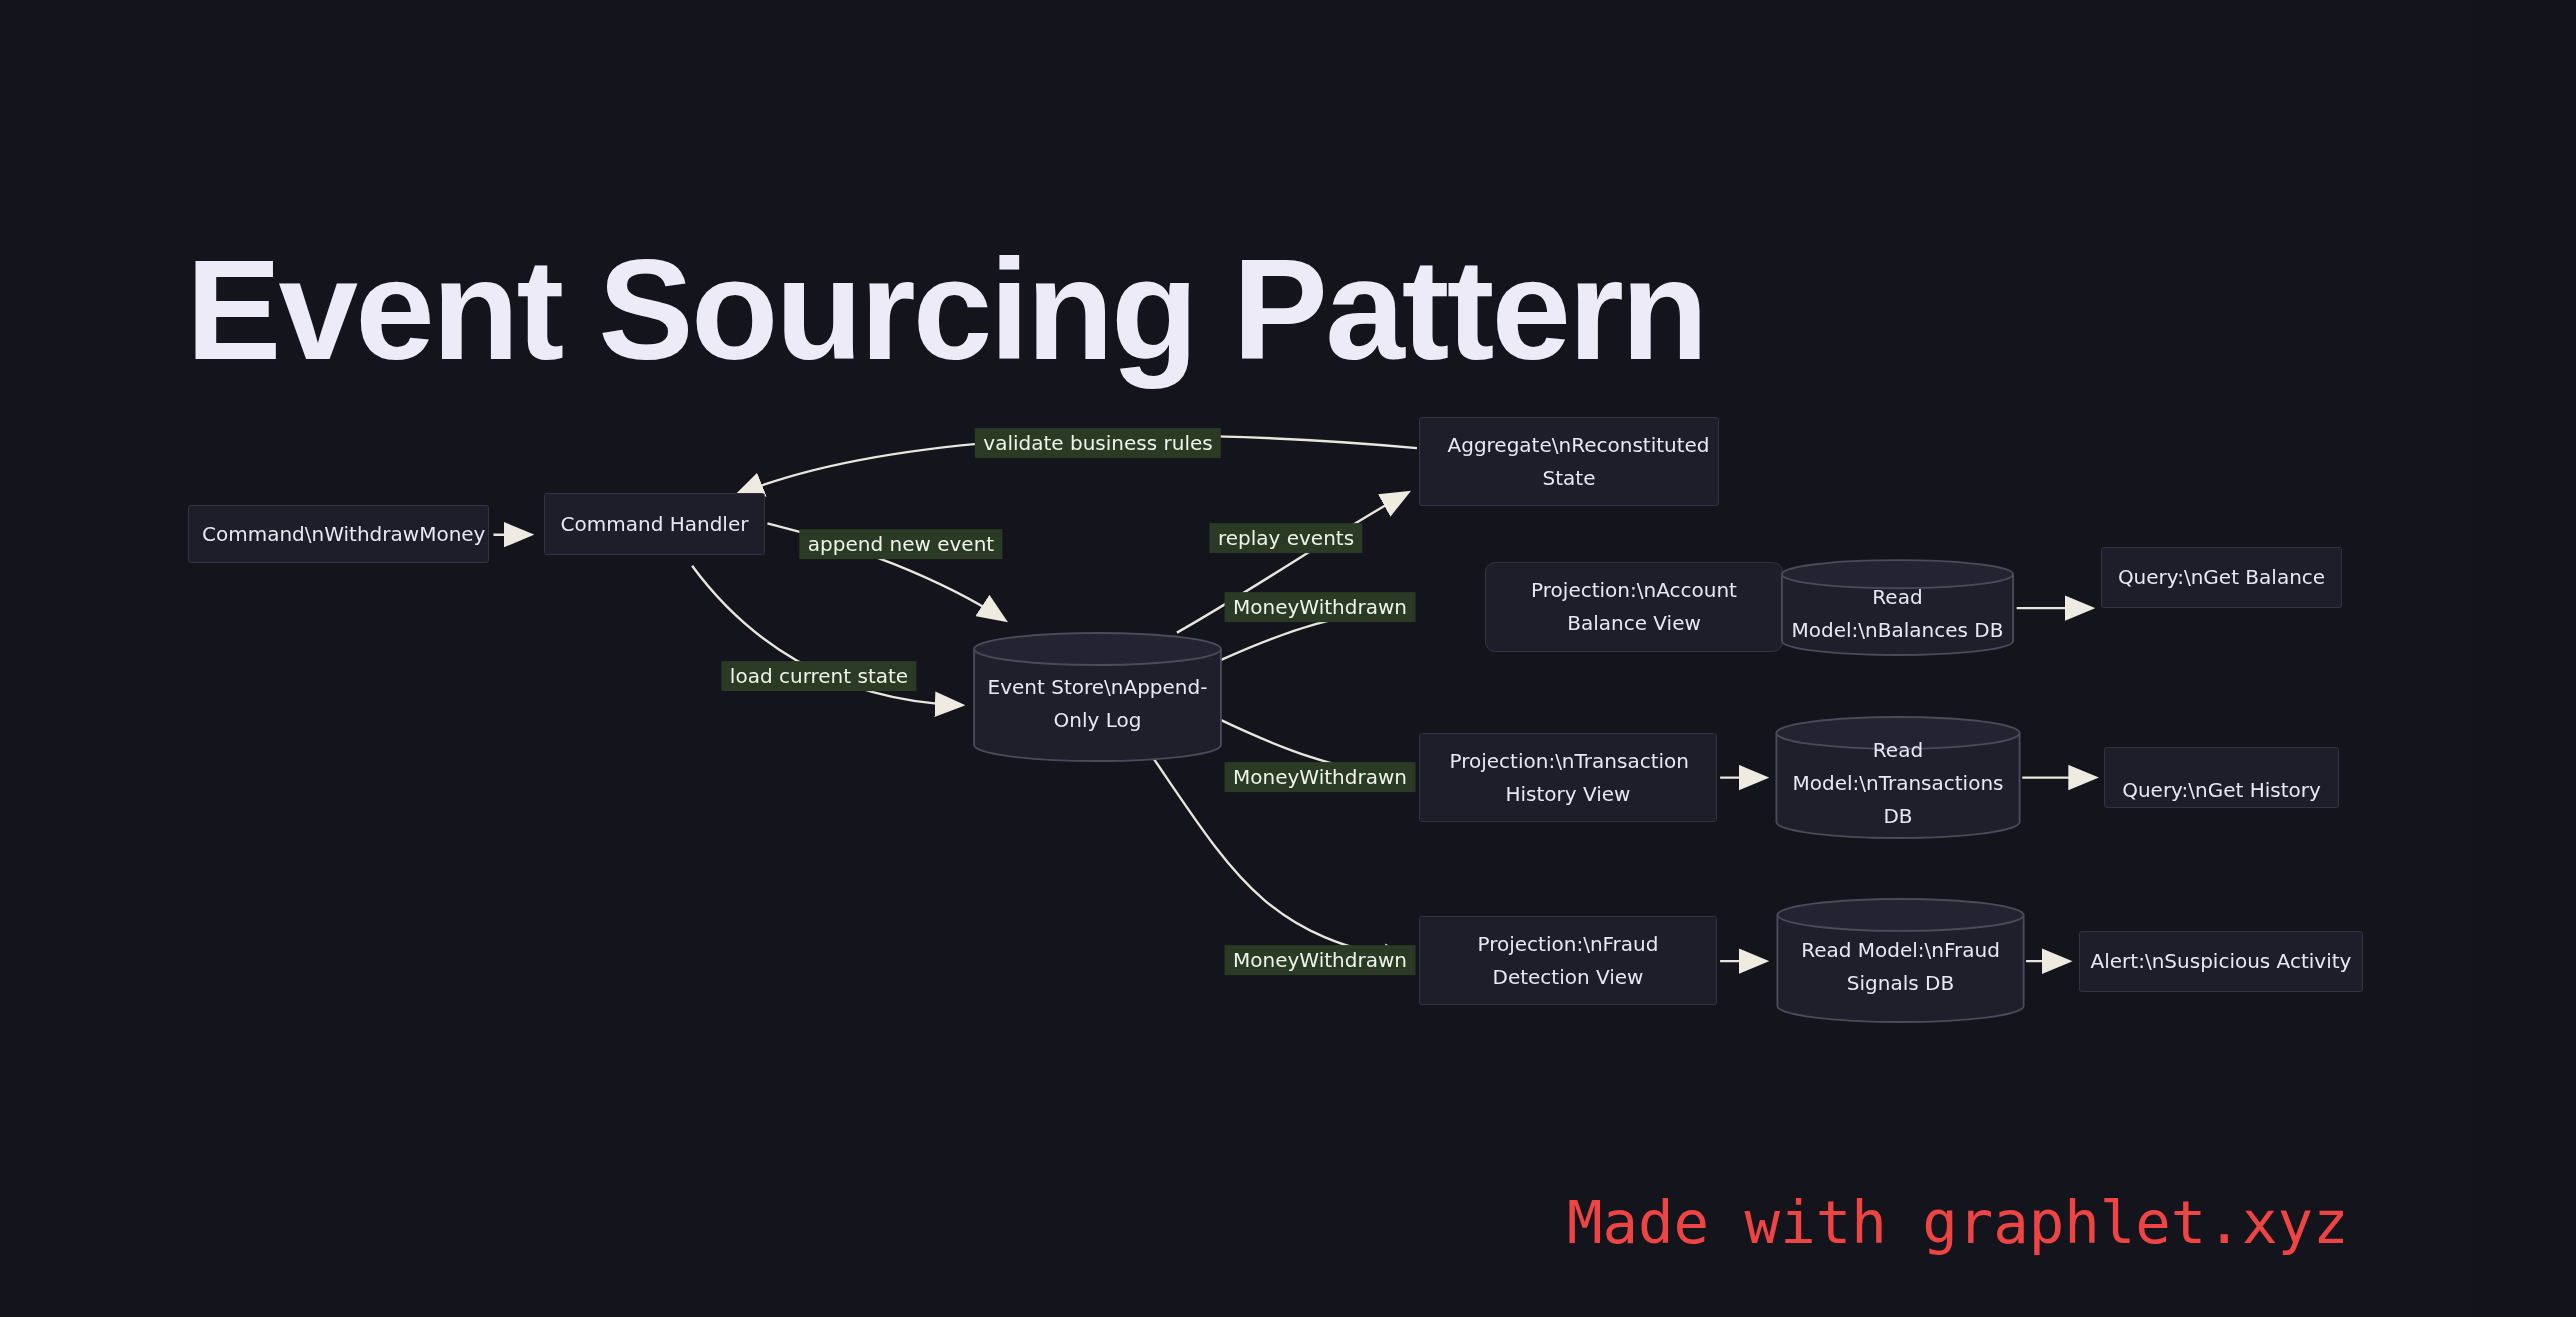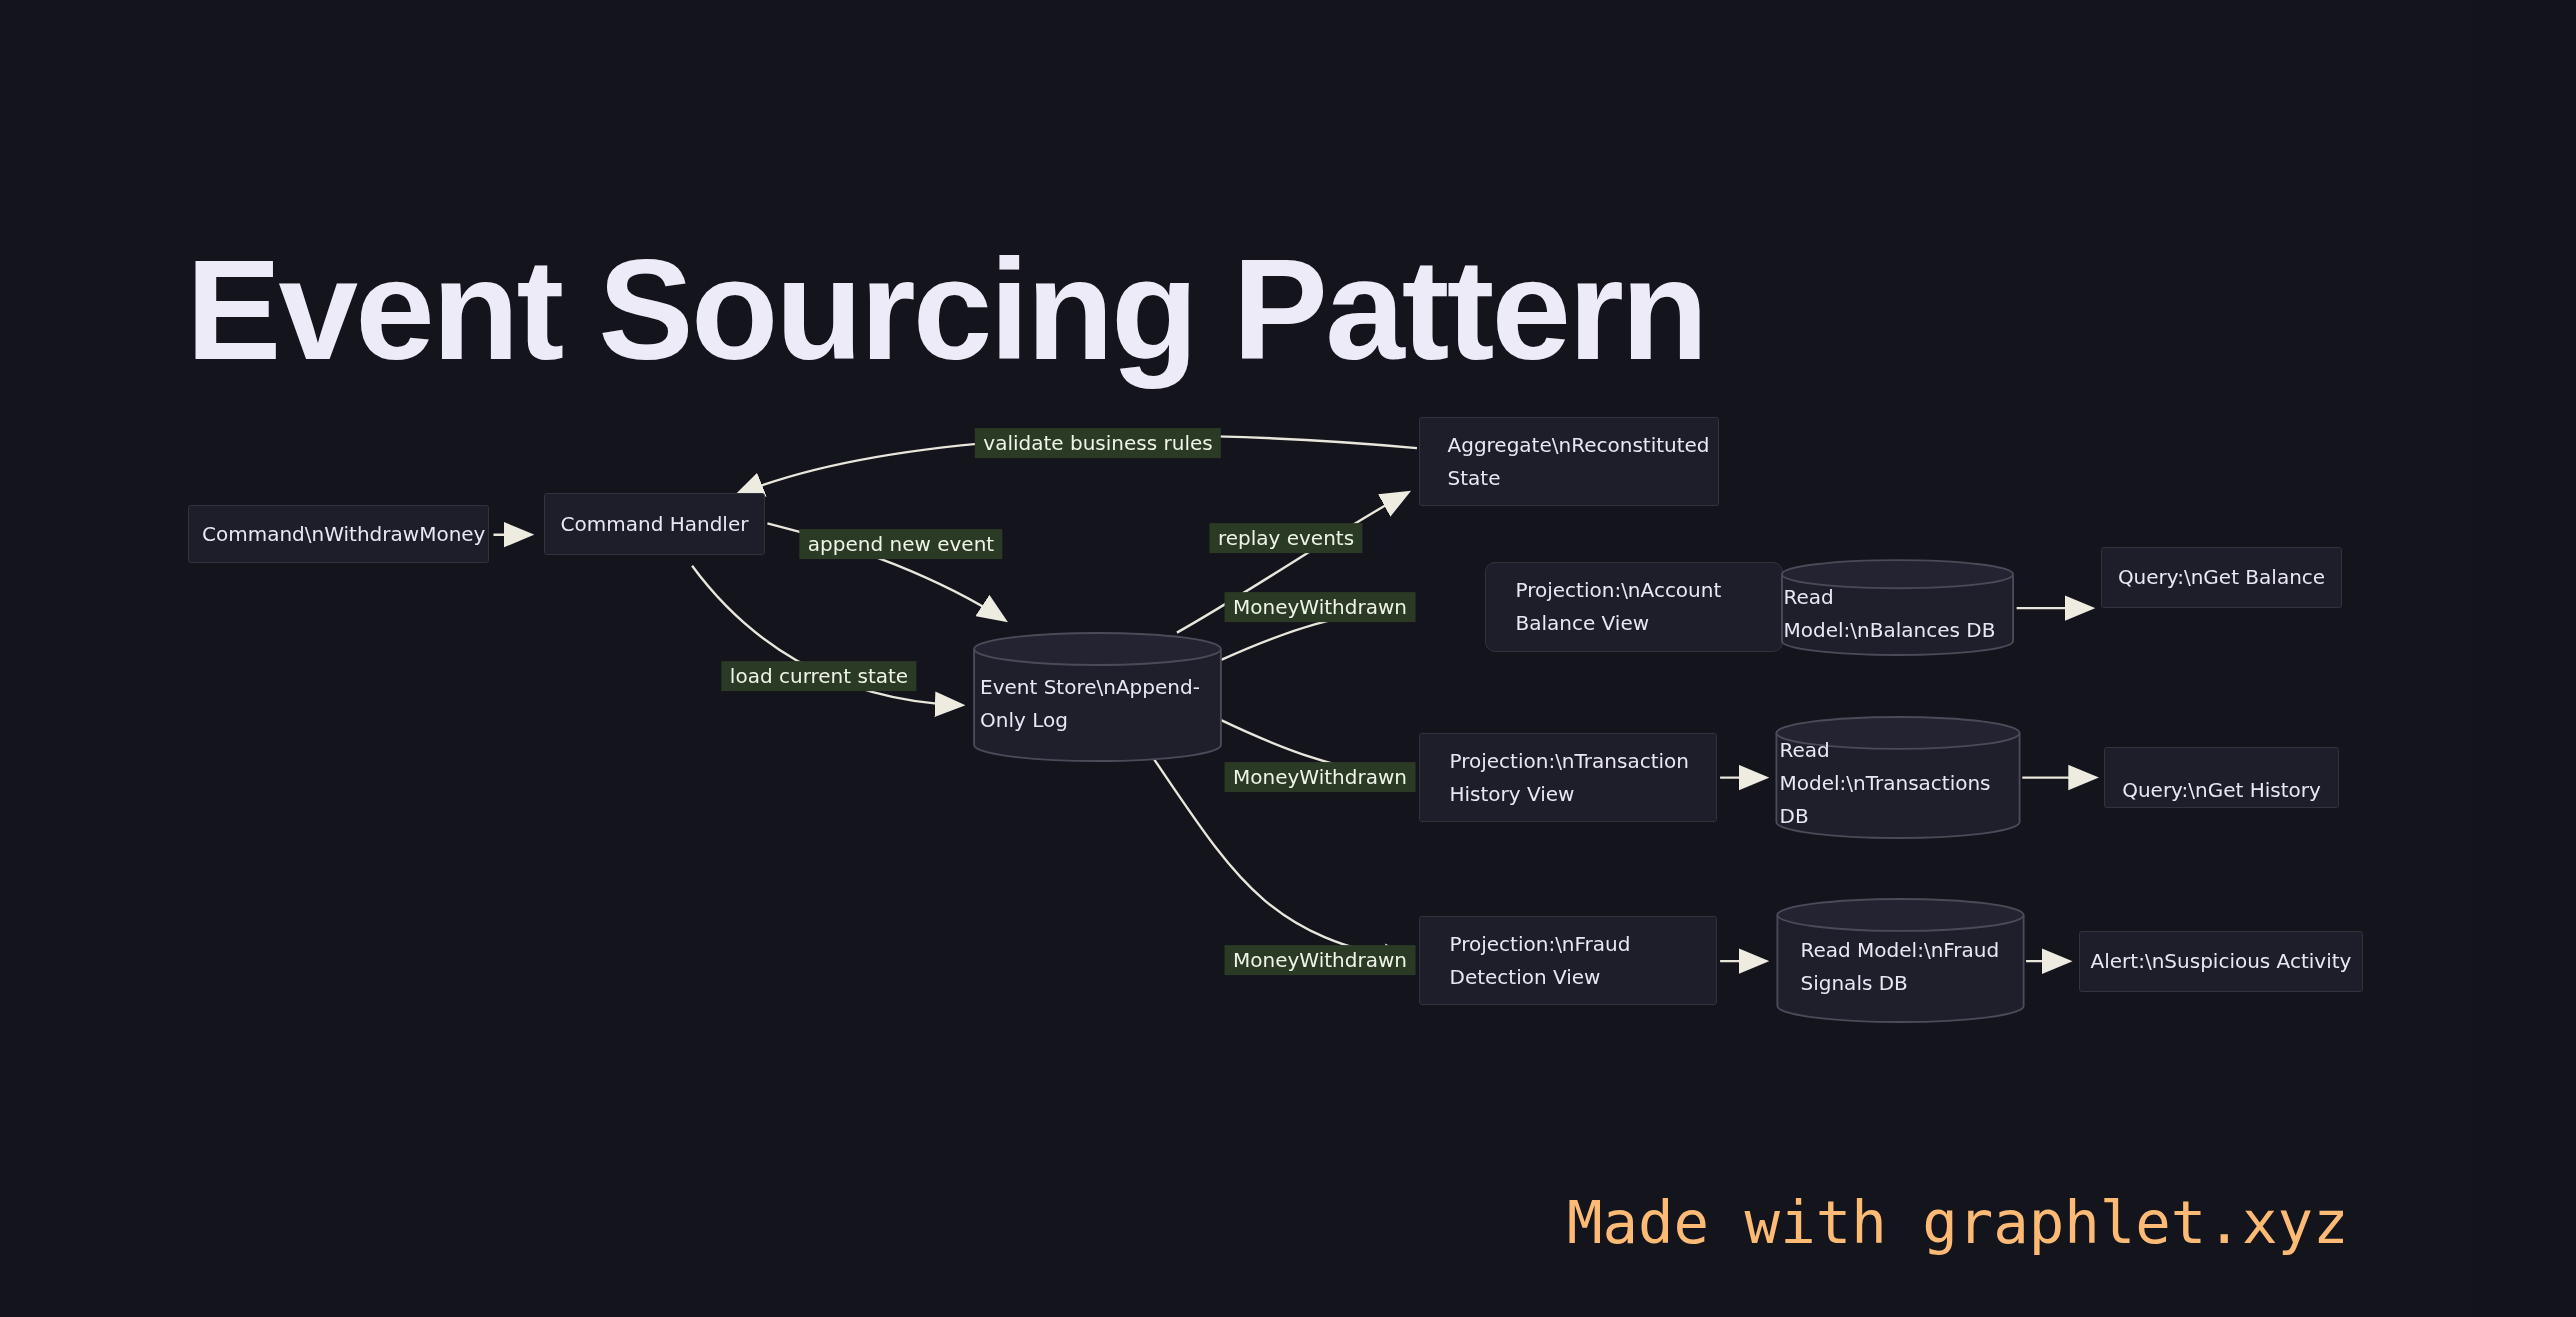--- a/index.html
+++ b/index.html
@@ -32,21 +32,21 @@
     fill: none;
     stroke: #e9e6dc;
     stroke-width: 2.5;
   }
   .node {
     position: absolute;
     box-sizing: border-box;
     display: flex;
     align-items: center;
     justify-content: center;
-    text-align: left;
+    text-align: center;
     color: #e9e7f4;
     font-size: 20px;
     line-height: 1.65;
   }
   .node.box {
     background: #1e1e2a;
     border: 1.9px solid #33333e;
     border-radius: 2.8px;
   }
   .node.cyl { background: transparent; border: none; }
@@ -63,21 +63,21 @@
     line-height: 1.3;
     padding: 1.9px 8.5px;
     white-space: nowrap;
   }
   #footer-credit {
     position: absolute;
     left: 1567px;
     top: 1188px;
     font-family: "DejaVu Sans Mono", monospace;
     font-size: 59px;
-    color: #fdba74;
+    color: #ef4444;
     white-space: nowrap;
   }
 </style>
 </head>
 <body>
 
 <div id="stage">
 
   <h1 id="page-title">Event Sourcing Pattern</h1>
 

